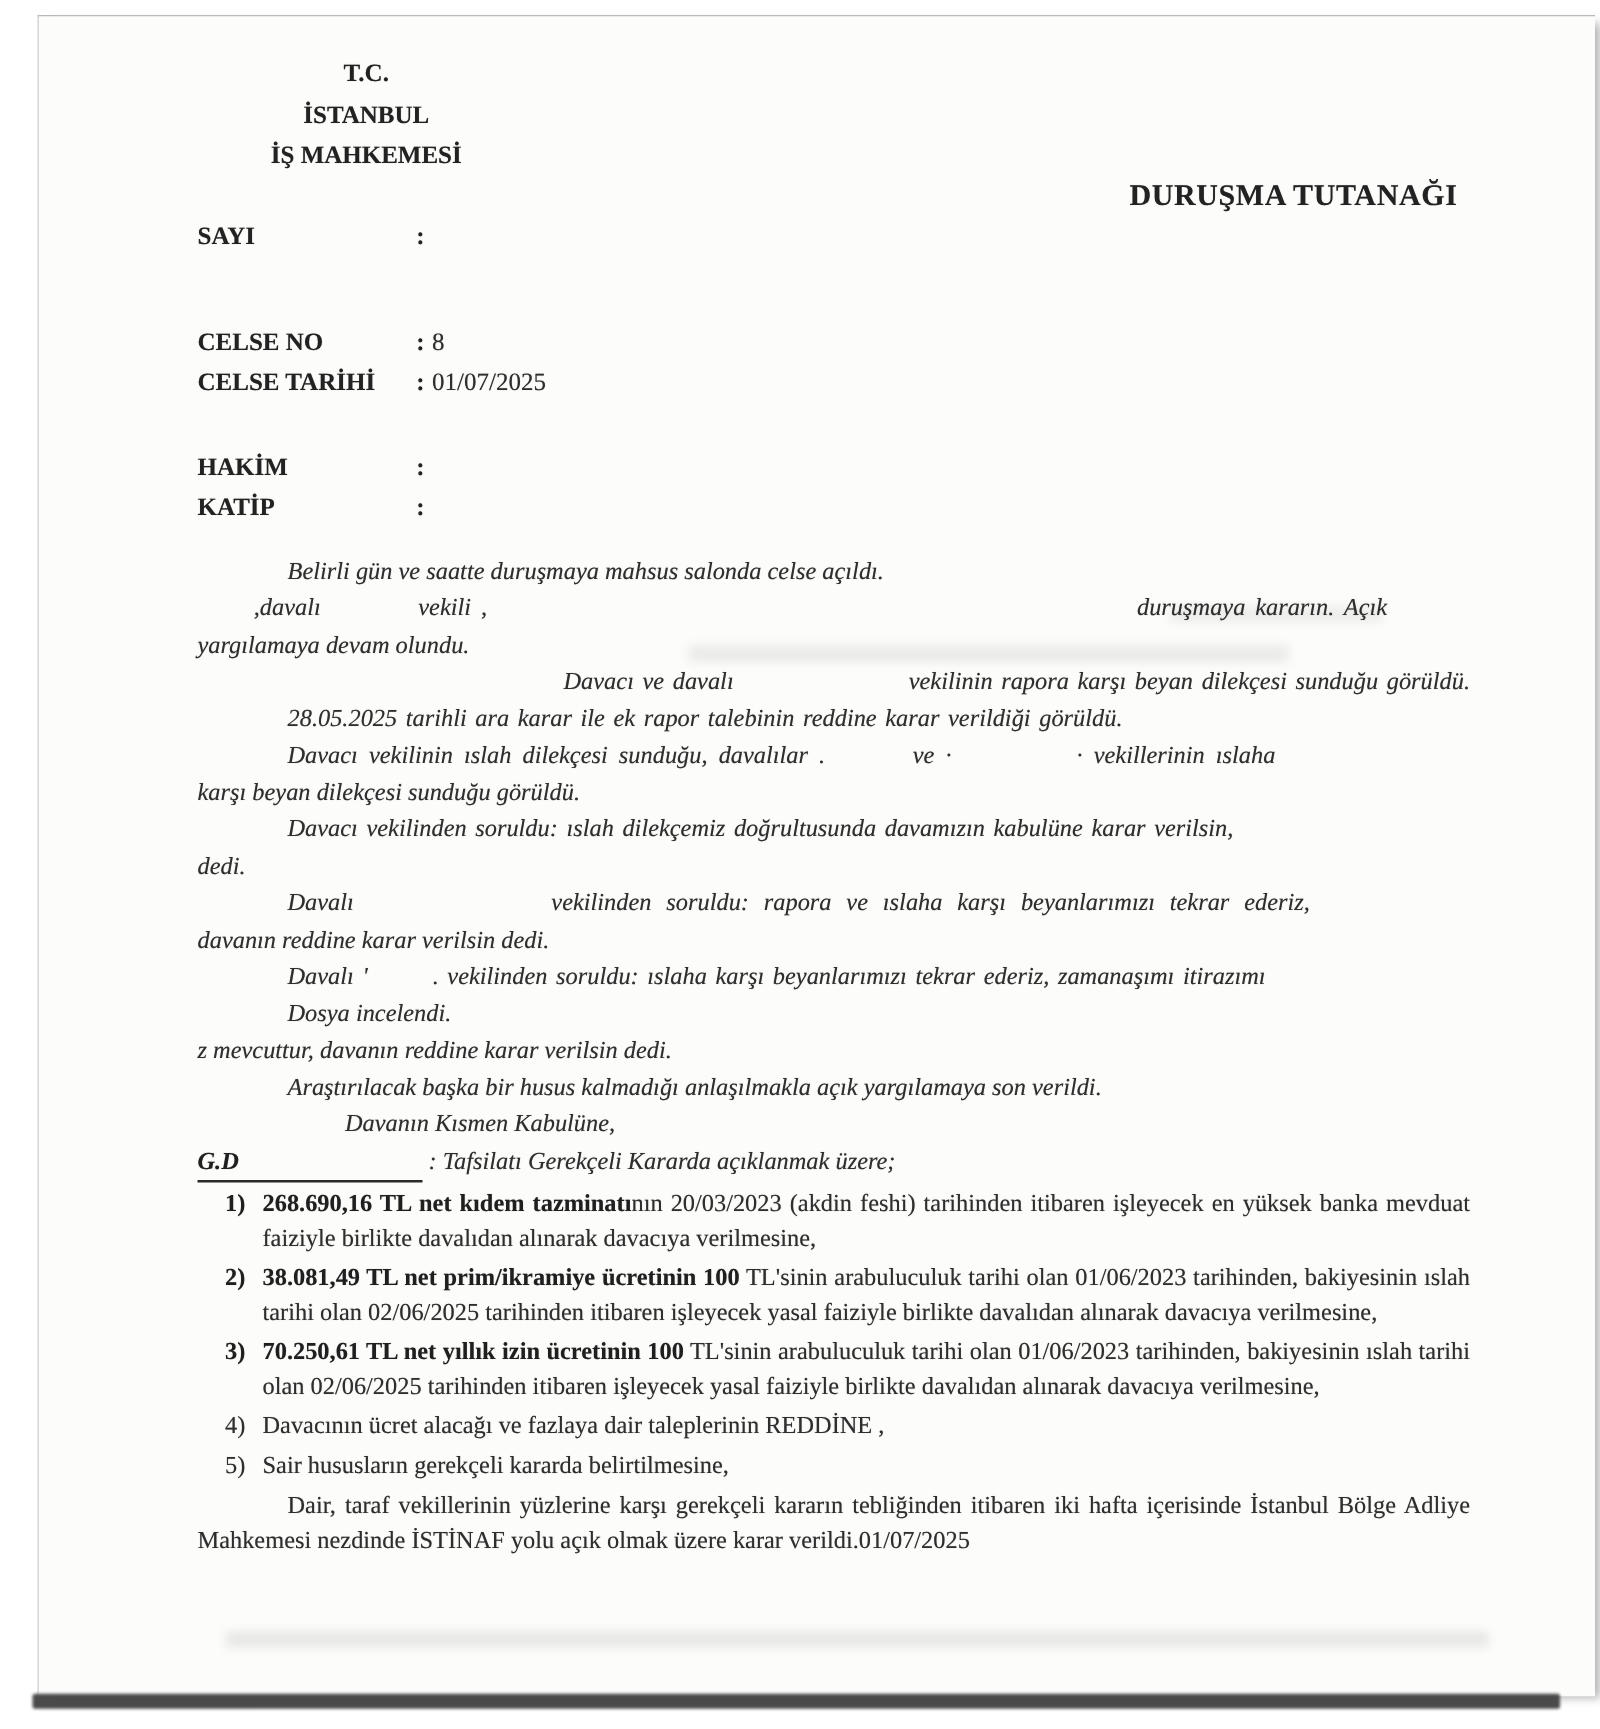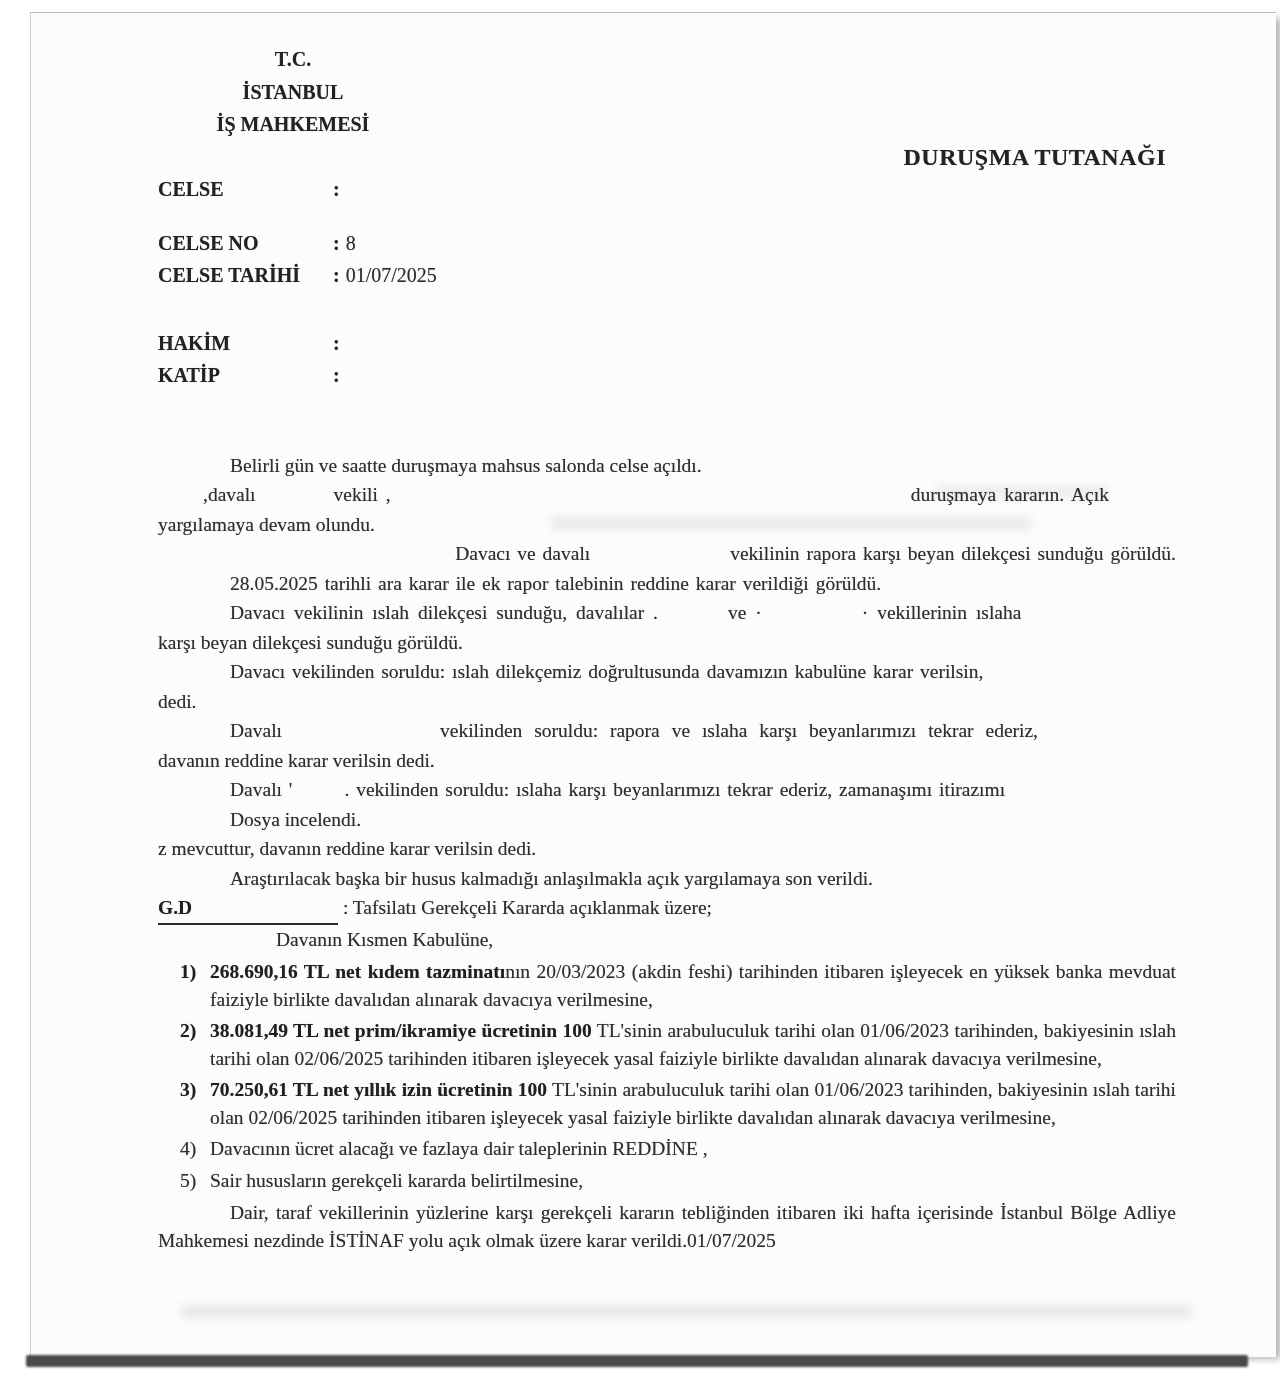--- a/index.html
+++ b/index.html
@@ -27,23 +27,23 @@
     font-weight:700;font-size:20px;line-height:32.5px;color:#222;
   }
   .doc-title{
     text-align:right;font-weight:700;font-size:24px;line-height:32.5px;
     padding-right:10px;color:#222;letter-spacing:.5px;
   }
   .field-row{font-size:20px;line-height:32.5px;}
   .field-row .flabel{display:inline-block;width:175px;font-weight:700;color:#222;}
   .field-row .fsep{font-weight:700;color:#222;}
   .field-row .fvalue{margin-left:6px;}
-  .mt-blank{margin-top:21px;}
+  .mt-blank{margin-top:52px;}
   .mt-section{margin-top:35px;}
-  .body-lines{margin-top:59px;}
+  .body-lines{margin-top:20px;font-style:italic;}
   .line{font-size:19.5px;line-height:29.5px;white-space:nowrap;}
   .line.indent{padding-left:72px;}
   .gap{display:inline-block;height:1px;}
   .b{font-weight:700;color:#1f1f1f;}
   .und{display:inline-block;border-bottom:2.5px solid #2a2a2a;}
   .rulings{margin-top:1px;}
   .ruling{
     position:relative;padding-left:52px;font-size:19.5px;line-height:27.5px;
     text-align:justify;margin-top:4px;
   }
@@ -68,21 +68,21 @@
 
     <div class="court-header">
       <div>T.C.</div>
       <div>İSTANBUL</div>
       <div>İŞ MAHKEMESİ</div>
     </div>
 
     <div class="doc-title">DURUŞMA TUTANAĞI</div>
 
     <div class="field-row">
-      <span class="flabel">CELSE</span><span class="fsep">:</span><span class="fvalue"></span>
+      <span class="flabel">SAYI</span><span class="fsep">:</span><span class="fvalue"></span>
     </div>
 
     <div class="field-row mt-blank">
       <span class="flabel">CELSE NO</span><span class="fsep">:</span><span class="fvalue">8</span>
     </div>
     <div class="field-row">
       <span class="flabel">CELSE TARİHİ</span><span class="fsep">:</span><span class="fvalue">01/07/2025</span>
     </div>
 
     <div class="field-row mt-section">
@@ -101,22 +101,22 @@
         <div class="line indent" style="word-spacing: 4px;"><span>Davacı vekilinin ıslah dilekçesi sunduğu, davalılar .</span><span class="gap" style="width: 70px;"></span><span>ve ·</span><span class="gap" style="width: 100px;"></span><span>· vekillerinin ıslaha</span></div>
         <div class="line"><span>karşı beyan dilekçesi sunduğu görüldü.</span></div>
         <div class="line indent" style="word-spacing: 2px;"><span>Davacı vekilinden soruldu: ıslah dilekçemiz doğrultusunda davamızın kabulüne karar verilsin,</span></div>
         <div class="line"><span>dedi.</span></div>
         <div class="line indent" style="word-spacing: 7px;"><span>Davalı</span><span class="gap" style="width: 158px;"></span><span>vekilinden soruldu: rapora ve ıslaha karşı beyanlarımızı tekrar ederiz,</span></div>
         <div class="line"><span>davanın reddine karar verilsin dedi.</span></div>
         <div class="line indent" style="word-spacing: 2px;"><span>Davalı '</span><span class="gap" style="width: 52px;"></span><span>. vekilinden soruldu: ıslaha karşı beyanlarımızı tekrar ederiz, zamanaşımı itirazımı</span></div>
         <div class="line indent"><span>Dosya incelendi.</span></div>
         <div class="line"><span>z mevcuttur,  davanın reddine karar verilsin dedi.</span></div>
         <div class="line indent"><span>Araştırılacak başka bir husus kalmadığı anlaşılmakla açık yargılamaya son verildi.</span></div>
+        <div class="line" style="padding-left: 118px;"><span>Davanın Kısmen Kabulüne,</span></div>
         <div class="line"><span class="b und" style="width: 180px;">G.D</span><span> : Tafsilatı Gerekçeli Kararda açıklanmak üzere;</span></div>
-        <div class="line" style="padding-left: 118px;"><span>Davanın Kısmen Kabulüne,</span></div>
       </div>
 
     <div class="rulings">
         <div class="ruling"><span class="no b">1)</span><span><span class="b">268.690,16 TL net kıdem tazminatı</span>nın 20/03/2023 (akdin feshi) tarihinden itibaren işleyecek en yüksek banka mevduat faiziyle birlikte davalıdan alınarak davacıya verilmesine,</span></div>
         <div class="ruling"><span class="no b">2)</span><span><span class="b">38.081,49 TL net prim/ikramiye ücretinin 100</span> TL'sinin arabuluculuk tarihi olan 01/06/2023 tarihinden, bakiyesinin ıslah tarihi olan 02/06/2025 tarihinden itibaren işleyecek yasal faiziyle birlikte davalıdan alınarak davacıya verilmesine,</span></div>
         <div class="ruling"><span class="no b">3)</span><span><span class="b">70.250,61 TL net yıllık izin ücretinin 100</span> TL'sinin arabuluculuk tarihi olan 01/06/2023 tarihinden, bakiyesinin ıslah tarihi olan 02/06/2025 tarihinden itibaren işleyecek yasal faiziyle birlikte davalıdan alınarak davacıya verilmesine,</span></div>
         <div class="ruling"><span class="no">4)</span><span>Davacının ücret alacağı ve fazlaya dair taleplerinin REDDİNE ,</span></div>
         <div class="ruling"><span class="no">5)</span><span>Sair hususların gerekçeli kararda belirtilmesine,</span></div>
       </div>
 

